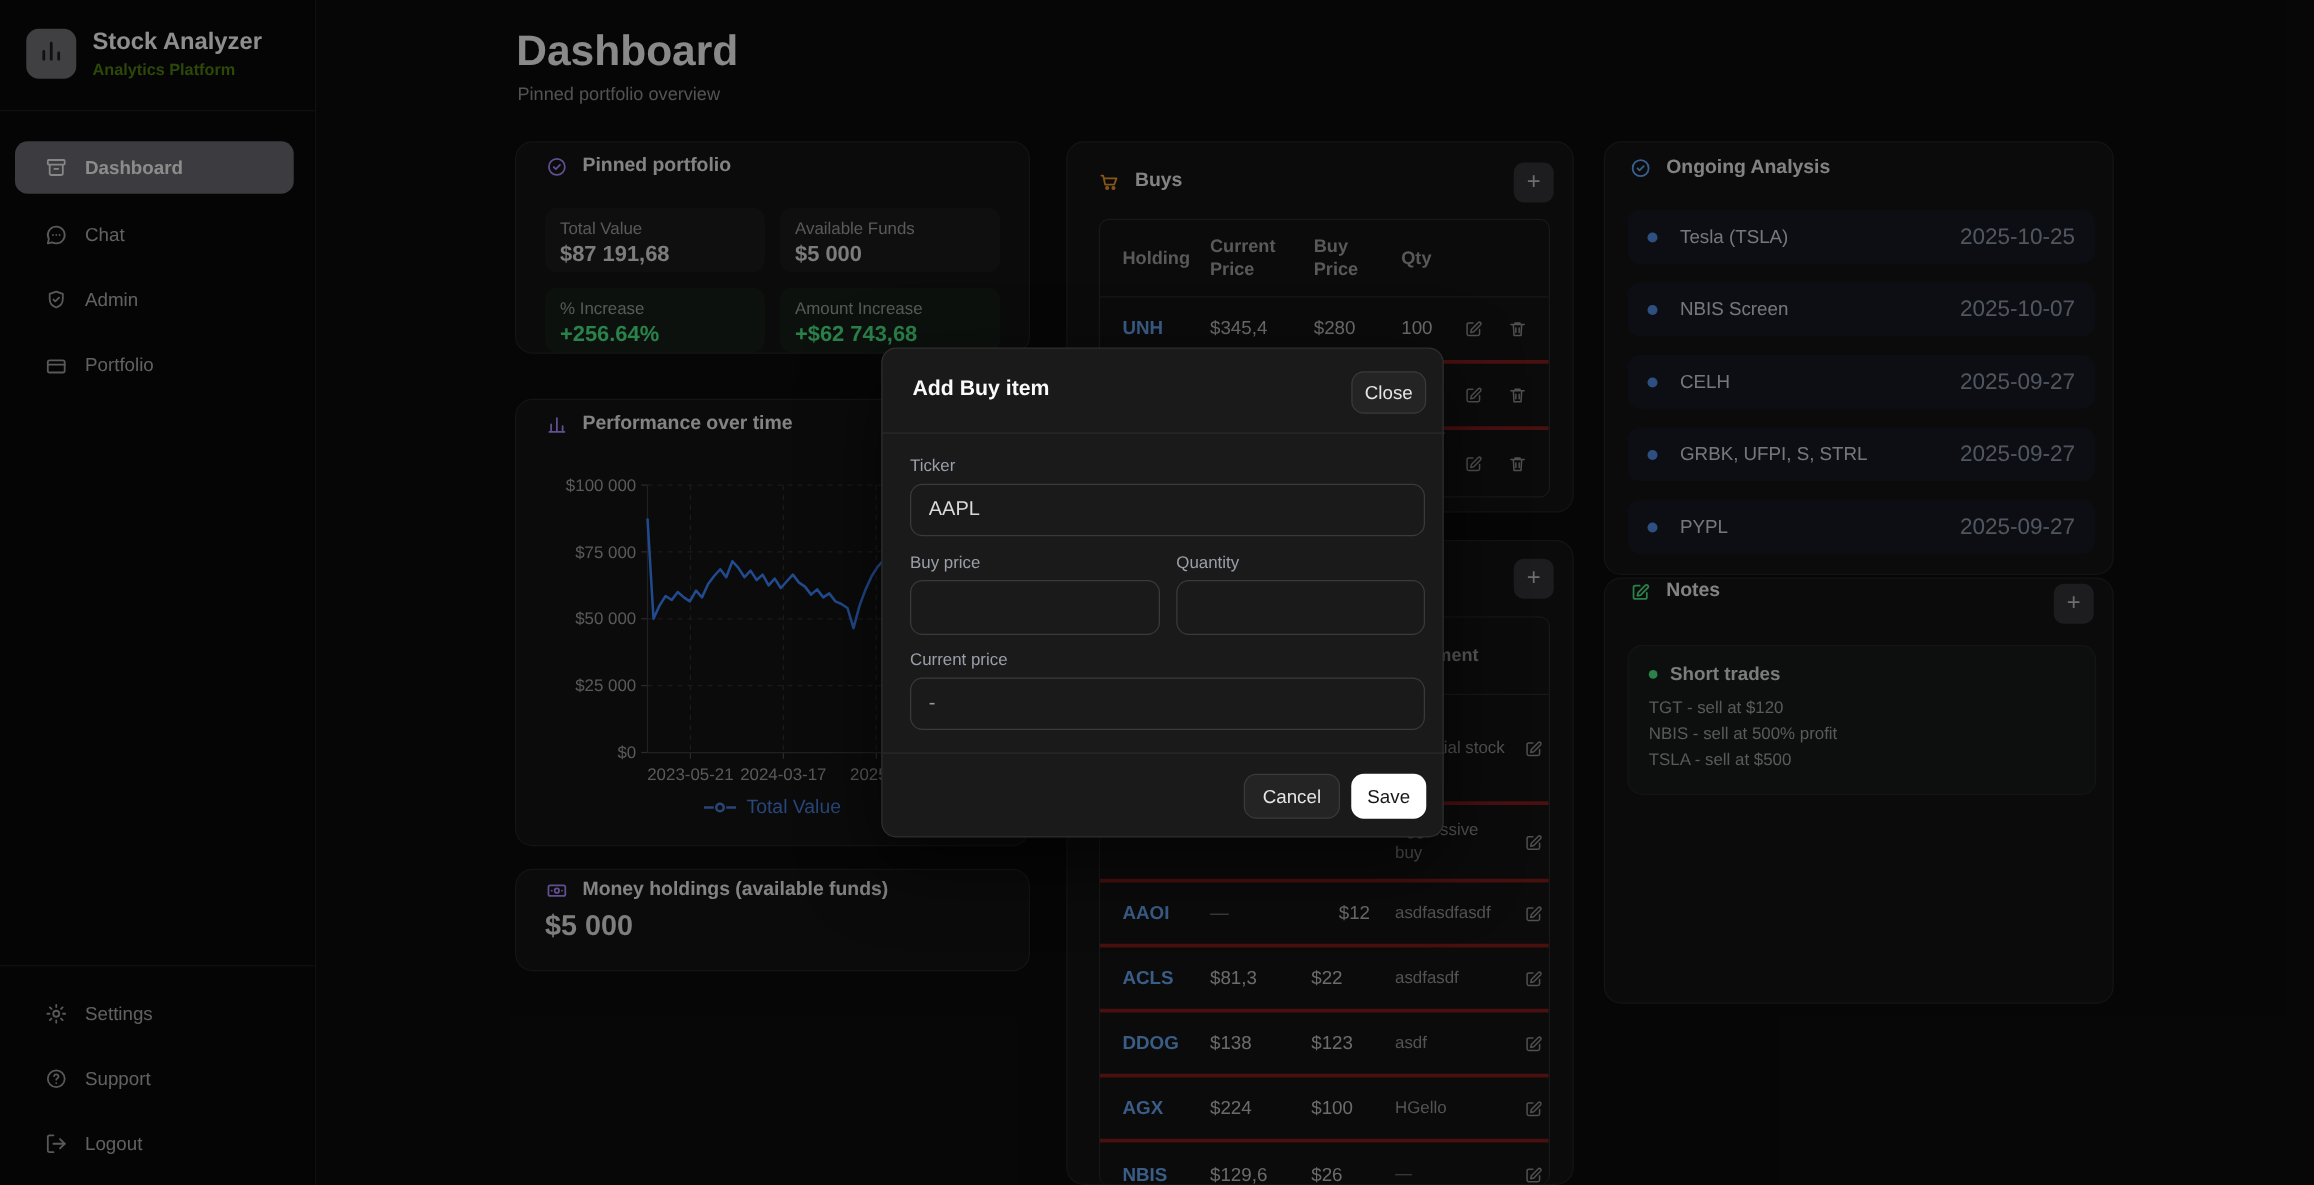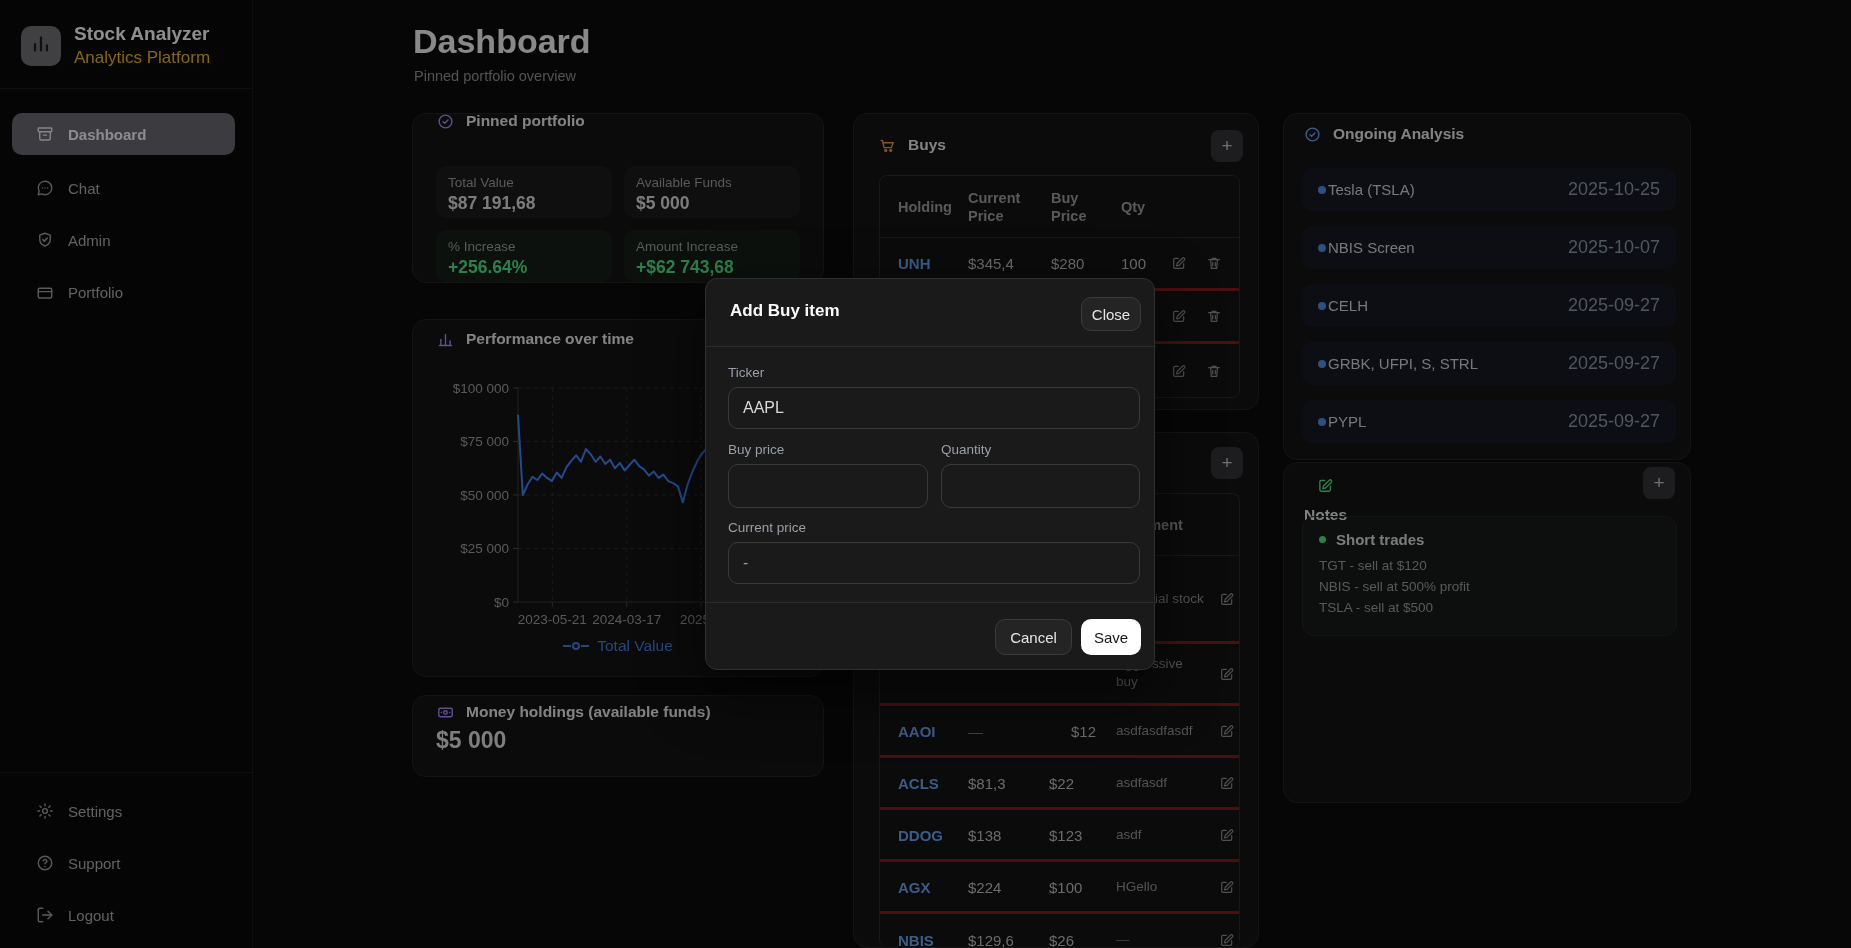--- a/index.html
+++ b/index.html
@@ -7,21 +7,21 @@
     font-family:"Liberation Sans", sans-serif; color:#d6d6d6; }
   #app { position:relative; width:1851px; height:948px; }
 
   
   .sidebar { position:absolute; left:0; top:0; width:253px; height:948px;
     background:#0a0a0a; border-right:1px solid #1a1a1a; }
   .brand { position:absolute; left:21px; top:23px; display:flex; gap:13px; align-items:center; }
   .brand-logo { width:40px; height:40px; border-radius:10px; background:#6e6e74;
     display:flex; align-items:center; justify-content:center; color:#1c1c1e; }
   .brand-name { font-size:19px; font-weight:700; color:#f5f5f5; }
-  .brand-tag { font-size:17px; color:#eab308; margin-top:3px; }
+  .brand-tag { font-size:13px; color:#4d7c0f; margin-top:3px;font-weight:bold; }
   .side-divider { position:absolute; left:0; width:253px; height:1px; background:#1b1b1b; }
   .nav-item { position:absolute; left:12px; width:223px; height:42px; border-radius:10px;
     display:flex; align-items:center; gap:14px; padding-left:24px; color:#a8a8a8;
     font-size:15px; cursor:pointer; }
   .nav-item .ni { display:flex; color:#9a9a9a; }
   .nav-item.active { background:#66666e; color:#f2f2f2; font-weight:600; }
   .nav-item.active .ni { color:#e8e8e8; }
 
   
   .page-title { position:absolute; left:413px; top:22px; font-size:34px; font-weight:700; color:#ececec; }
@@ -53,21 +53,21 @@
   .plus-btn { position:absolute; width:32px; height:32px; border-radius:8px; background:#333338;
     color:#bdbdbd; font-size:19px; display:flex; align-items:center; justify-content:center; cursor:pointer; }
 
   
   #perf-svg { position:absolute; left:440px; top:382px; }
   .legend { position:absolute; left:412px; top:637px; width:412px; display:flex;
     justify-content:center; align-items:center; gap:8px; color:#4679d2; font-size:15.5px; cursor:pointer; }
 
   
   .an-item { position:absolute; left:18px; width:374px; height:43px; border-radius:10px;
-    background:rgba(90,110,220,0.07); display:flex; align-items:center; padding:0 16px; gap:2px; cursor:pointer; }
+    background:rgba(90,110,220,0.07); display:flex; align-items:center; padding:0 16px; gap:18px; cursor:pointer; }
   .an-dot { width:8px; height:8px; border-radius:50%; background:#4f8bdc; flex:0 0 auto; }
   .an-name { font-size:15px; color:#c9ced6; font-weight:500; flex:1; }
   .an-date { font-size:18px; color:#8b95a5; }
 
   .note-box { position:absolute; left:18px; width:375px; height:120px; border-radius:12px;
     background:rgba(74,222,128,0.035); border:1px solid #242424; padding:14px 16px; }
   .note-head { display:flex; align-items:center; gap:10px; font-size:15px; font-weight:700; color:#d6d6d6; }
   .note-dot { width:7px; height:7px; border-radius:50%; background:#4ade80; }
   .note-line { font-size:13.5px; color:#9a9a9a; margin-top:6px; }
   .note-body { margin-top:10px; }
@@ -175,21 +175,21 @@
           </svg>
       </span>
       <span>Logout</span>
     </div>
   </div>
 
   <div class="page-title">Dashboard</div>
   <div class="page-sub">Pinned portfolio overview</div>
 
   <div class="card" style="left:412px; top:113px; width:412px; height:170px;"></div>
-  <div class="card-title" style="left:437px; top:112px;">
+  <div class="card-title" style="left:437px; top:124px;">
     <span style="color:#a78bfa; display:flex;">
       <svg width="17" height="17" viewBox="0 0 24 24" fill="none" stroke="currentColor" stroke-width="2" stroke-linecap="round" stroke-linejoin="round">
           <circle cx="12" cy="12" r="9"></circle>
           <path d="M8.5 12.2l2.3 2.3 4.7-4.7"></path>
         </svg>
     </span>
     <span>Pinned portfolio</span>
   </div>
   <div class="stat" style="left:436px; top:166px; width:176px; height:52px;">
     <div class="stat-label">Total Value</div>
@@ -473,21 +473,21 @@
       <span class="an-date">2025-09-27</span>
     </div>
     <div class="an-item" style="top:286px;">
       <span class="an-dot"></span>
       <span class="an-name">PYPL</span>
       <span class="an-date">2025-09-27</span>
     </div>
   </div>
 
   <div class="card" style="left:1283px; top:462px; width:408px; height:341px;">
-    <div class="card-title" style="left:20px; top:14px;flex-direction:column;">
+    <div class="card-title" style="left:20px; top:1px;">
       <span style="color:#4ade80; display:flex;">
         <svg width="17" height="17" viewBox="0 0 24 24" fill="none" stroke="currentColor" stroke-width="2" stroke-linecap="round" stroke-linejoin="round">
             <path d="M11 5H6a2 2 0 0 0-2 2v11a2 2 0 0 0 2 2h11a2 2 0 0 0 2-2v-5"></path>
             <path d="M17.5 4.5a2 2 0 0 1 2.8 2.8L12 15.6l-3.6.8.8-3.6z"></path>
           </svg>
       </span>
       <span>Notes</span>
     </div>
     <div class="plus-btn" style="left:359px; top:4px;">+</div>
 

